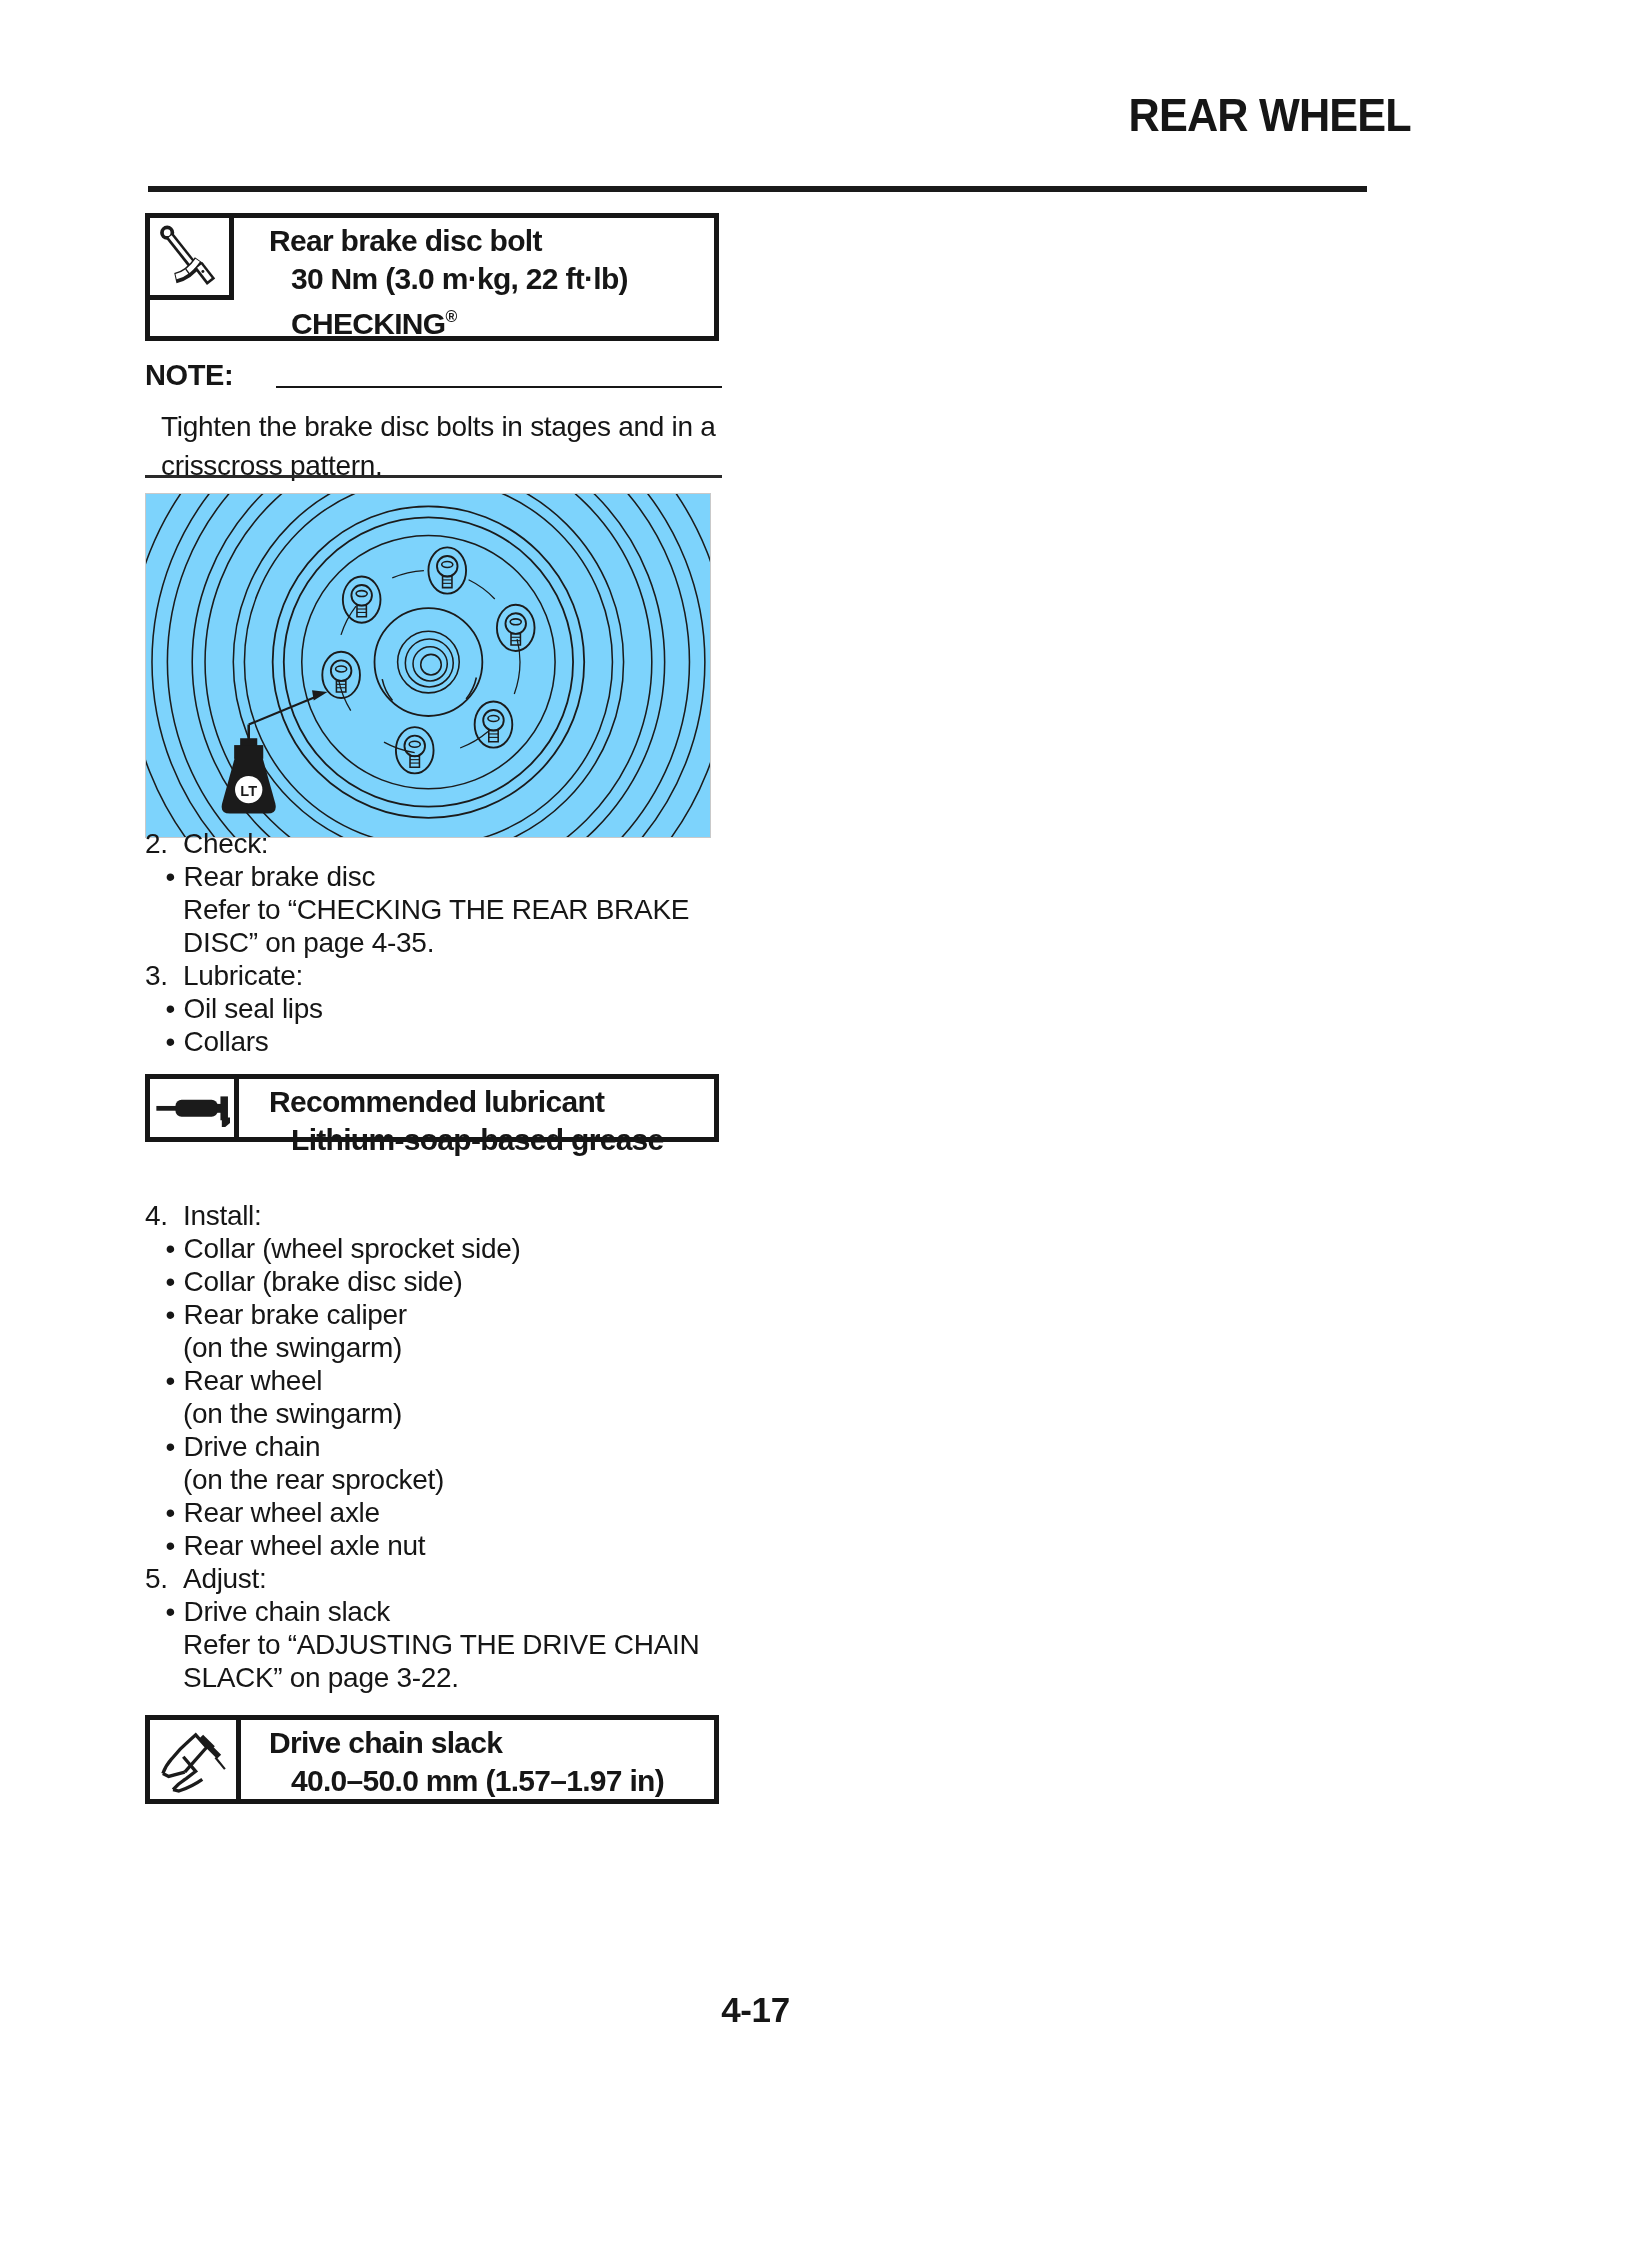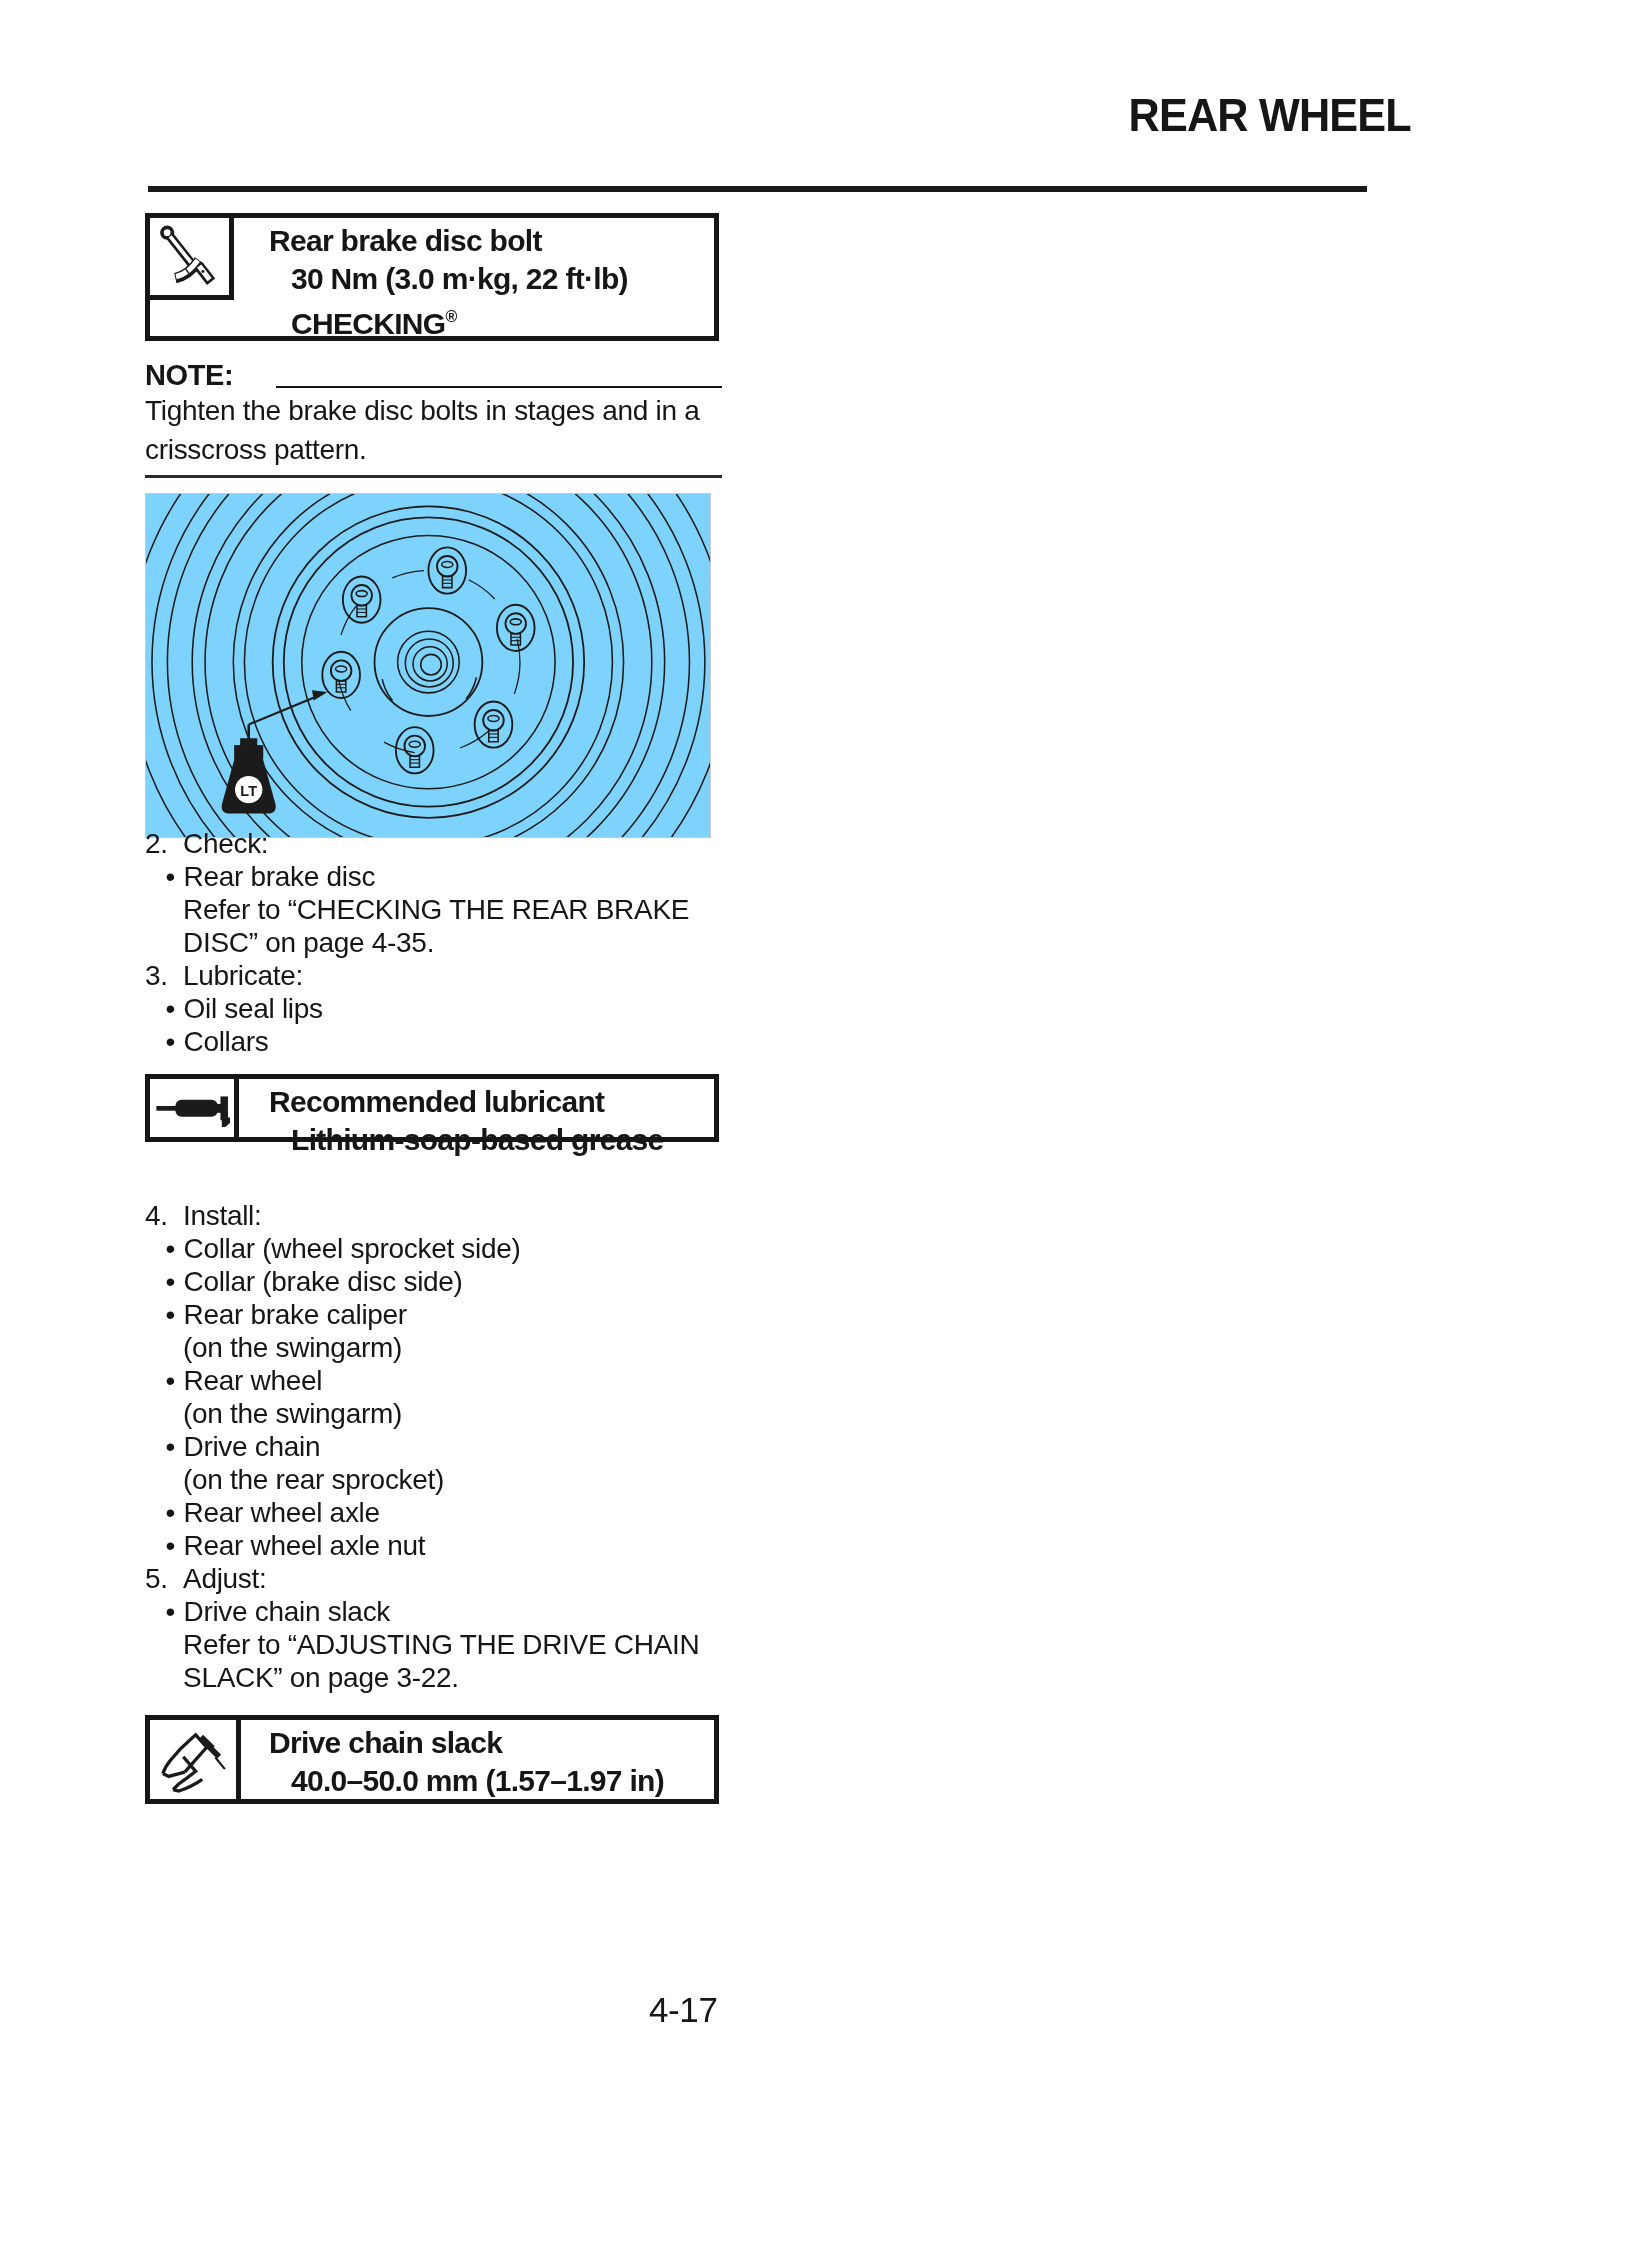--- a/index.html
+++ b/index.html
@@ -39,21 +39,21 @@
   #lube-box .icon-cell{ width:89px; height:100%; }
   #chain-box{ top:1715px; height:89px; }
   #chain-box .icon-cell{ width:91px; height:100%; }
   
   .note-row{
     position:absolute; left:145px; top:359px; width:577px; display:flex; align-items:flex-end;gap:40px;
   }
   .note-label{ font-size:29px; font-weight:bold; letter-spacing:-0.4px; white-space:nowrap; }
   .note-fill{ flex:1; border-bottom:2.6px solid #161616; margin:0 0 4.3px 2.6px; }
   .body-line{
-    position:absolute; left:145px; margin:0; font-size:28px; letter-spacing:-0.3px; white-space:nowrap;
+    position:absolute; left:145px; margin:16px; font-size:28px; letter-spacing:-0.3px; white-space:nowrap;
   }
   #body-line-1{ top:395px; }
   #body-line-2{ top:434px; }
   .rule-close{
     position:absolute; left:145px; top:475px; width:577px; height:2.6px; background:#2a2a2a;
   }
   
   .figure-frame{
     position:absolute; left:145px; top:493px; width:566px; height:345px; margin:0;
     box-sizing:border-box; border:1.7px solid #c9c9c9; background:#7dd3fc;
@@ -63,22 +63,22 @@
   .proc-list{ position:absolute; left:145px; width:589px; }
   #list-check{ top:827px; }
   #list-install{ top:1199px; }
   .line{ display:flex; font-size:28px; line-height:33px; letter-spacing:-0.3px; white-space:nowrap; }
   .line .marker{ width:38px; flex:none; }
   .line .bsp{ width:20.5px; flex:none; }
   .line .bullet{ width:18px; flex:none; }
   .line.cont{ padding-left:38px; }
   
   .page-number{
-    position:absolute; left:649px; top:1990px; width:213px; text-align:left;
-    font-size:35px; font-weight:normal; letter-spacing:-0.4px;
+    position:absolute; left:649px; top:1990px; width:213px; text-align:center;
+    font-size:35px; font-weight:bold; letter-spacing:-0.4px;
   }
   .ink{ stroke:#1b1b1b; fill:none; }
 </style>
 </head>
 <body>
 
 <div class="page">
 
   <h1 class="page-title">REAR WHEEL</h1>
   <div class="rule-top"></div>

